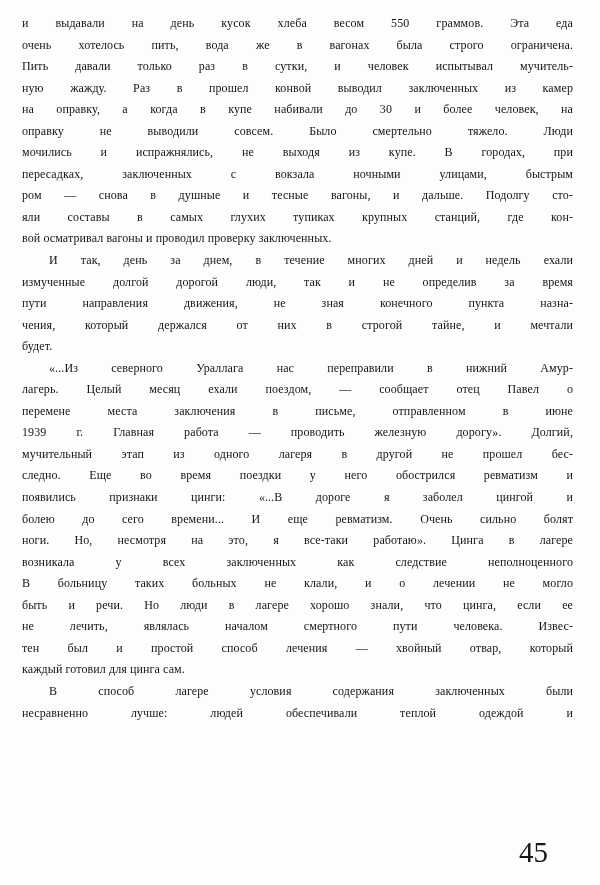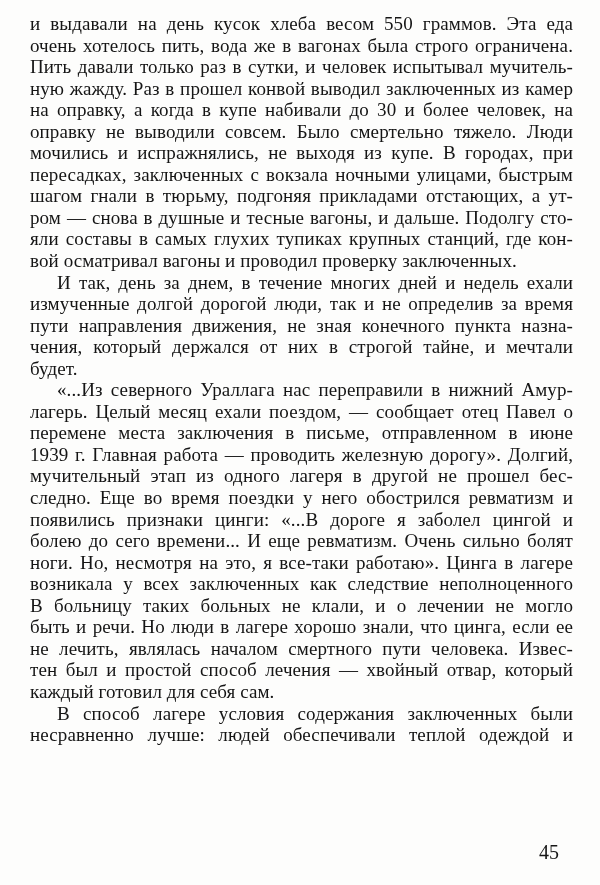--- a/index.html
+++ b/index.html
@@ -15,24 +15,24 @@
   .book-page {
     position: relative;
     width: 600px;
     height: 885px;
     background: #fdfdfc;
     color: #151515;
     overflow: hidden;
   }
   .page-text {
     position: absolute;
-    left: 30px;
+    left: 22px;
     right: 27px;
     top: 13px;
-    font-size: 19px;
+    font-size: 12px;
     line-height: 21.55px;
     letter-spacing: 0.1px;
   }
   .paragraph {
     margin: 0;
   }
   .line {
     text-align: justify;
     text-align-last: justify;
     -moz-text-align-last: justify;
@@ -41,41 +41,40 @@
   .line.final {
     text-align-last: left;
     -moz-text-align-last: left;
   }
   .paragraph.indent .line:first-child {
     text-indent: 27px;
   }
   .page-number {
     position: absolute;
     top: 839px;
-    right: 41px;
-    font-size: 20px;
+    right: 52px;
+    font-size: 29px;
     line-height: 26px;
     color: #161616;
   }
 </style>
 </head>
 <body>
 
 <div class="book-page">
   <div class="page-text">
       <div class="paragraph">
         <div class="line">и выдавали на день кусок хлеба весом 550 граммов. Эта еда</div>
         <div class="line">очень хотелось пить, вода же в вагонах была строго ограничена.</div>
         <div class="line">Пить давали только раз в сутки, и человек испытывал мучитель-</div>
         <div class="line">ную жажду. Раз в прошел конвой выводил заключенных из камер</div>
         <div class="line">на оправку, а когда в купе набивали до 30 и более человек, на</div>
         <div class="line">оправку не выводили совсем. Было смертельно тяжело. Люди</div>
         <div class="line">мочились и испражнялись, не выходя из купе. В городах, при</div>
         <div class="line">пересадках, заключенных с вокзала ночными улицами, быстрым</div>
-        <div class="line">шагом гнали в тюрьму, подгоняя прикладами отстающих, а ут-</div>
         <div class="line">ром — снова в душные и тесные вагоны, и дальше. Подолгу сто-</div>
         <div class="line">яли составы в самых глухих тупиках крупных станций, где кон-</div>
         <div class="line final">вой осматривал вагоны и проводил проверку заключенных.</div>
       </div>
       <div class="paragraph indent">
         <div class="line">И так, день за днем, в течение многих дней и недель ехали</div>
         <div class="line">измученные долгой дорогой люди, так и не определив за время</div>
         <div class="line">пути направления движения, не зная конечного пункта назна-</div>
         <div class="line">чения, который держался от них в строгой тайне, и мечтали</div>
         <div class="line final">будет.</div>
@@ -88,21 +87,21 @@
         <div class="line">мучительный этап из одного лагеря в другой не прошел бес-</div>
         <div class="line">следно. Еще во время поездки у него обострился ревматизм и</div>
         <div class="line">появились признаки цинги: «...В дороге я заболел цингой и</div>
         <div class="line">болею до сего времени... И еще ревматизм. Очень сильно болят</div>
         <div class="line">ноги. Но, несмотря на это, я все-таки работаю». Цинга в лагере</div>
         <div class="line">возникала у всех заключенных как следствие неполноценного</div>
         <div class="line">В больницу таких больных не клали, и о лечении не могло</div>
         <div class="line">быть и речи. Но люди в лагере хорошо знали, что цинга, если ее</div>
         <div class="line">не лечить, являлась началом смертного пути человека. Извес-</div>
         <div class="line">тен был и простой способ лечения — хвойный отвар, который</div>
-        <div class="line final">каждый готовил для себя сам.</div>
+        <div class="line final">каждый готовил для цинга сам.</div>
       </div>
       <div class="paragraph indent">
         <div class="line">В способ лагере условия содержания заключенных были</div>
         <div class="line">несравненно лучше: людей обеспечивали теплой одеждой и</div>
       </div>
     </div>
   <div class="page-number">45</div>
 </div>
 
 </body></html>

